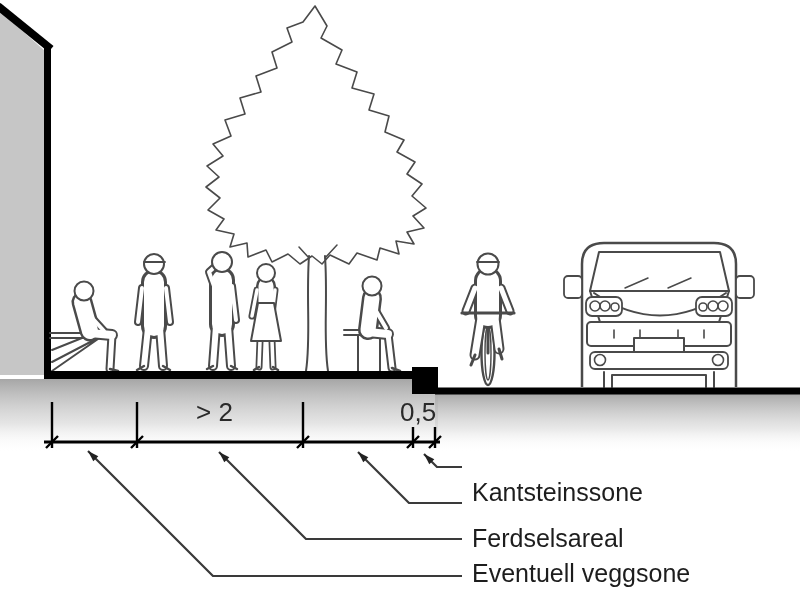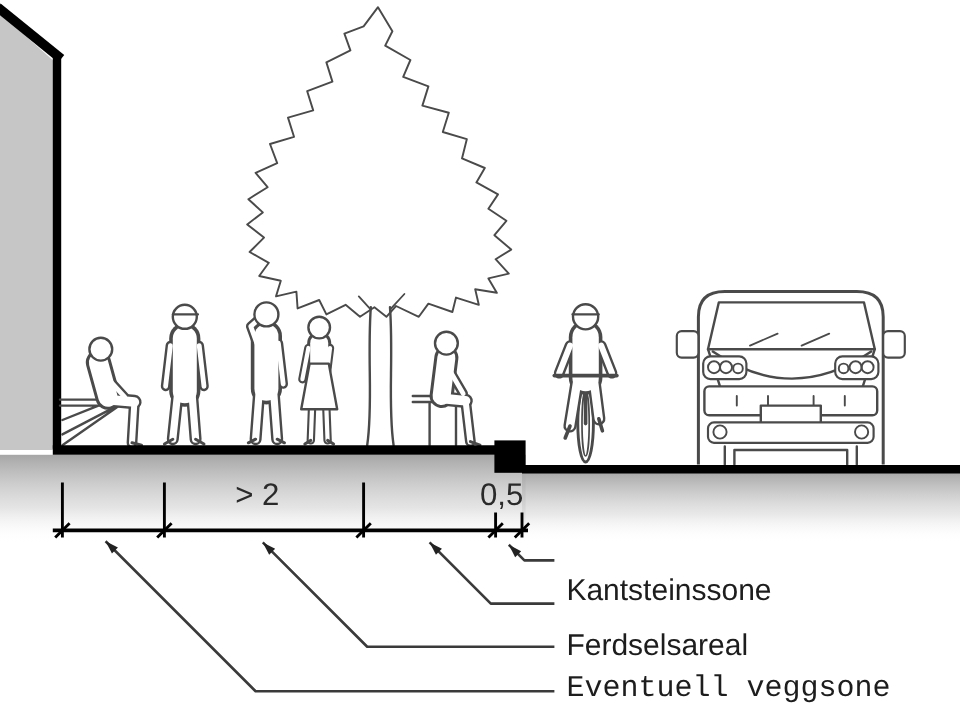--- a/index.html
+++ b/index.html
@@ -235,14 +235,14 @@
   <g>
     <path class="leader" d="M88,451 L213,576 L462,576"></path>
     <polygon class="ah" points="88,451 98.3,456.3 93.3,461.3"></polygon>
   </g>
 </svg>
 
 <div class="lbl dim" style="left:196px;top:398px;">&gt; 2</div>
 <div class="lbl dim" style="left:400px;top:398px;">0,5</div>
 <div class="lbl" style="left:472px;top:455px;margin-top:24px;">Kantsteinssone</div>
 <div class="lbl" style="left:472px;top:525px;">Ferdselsareal</div>
-<div class="lbl" style="left:472px;top:560px;font-family:Liberation Mono, monospace;">Eventuell veggsone</div>
+<div class="lbl" style="left:472px;top:560px;">Eventuell veggsone</div>
 </div>
 
 </body></html>

